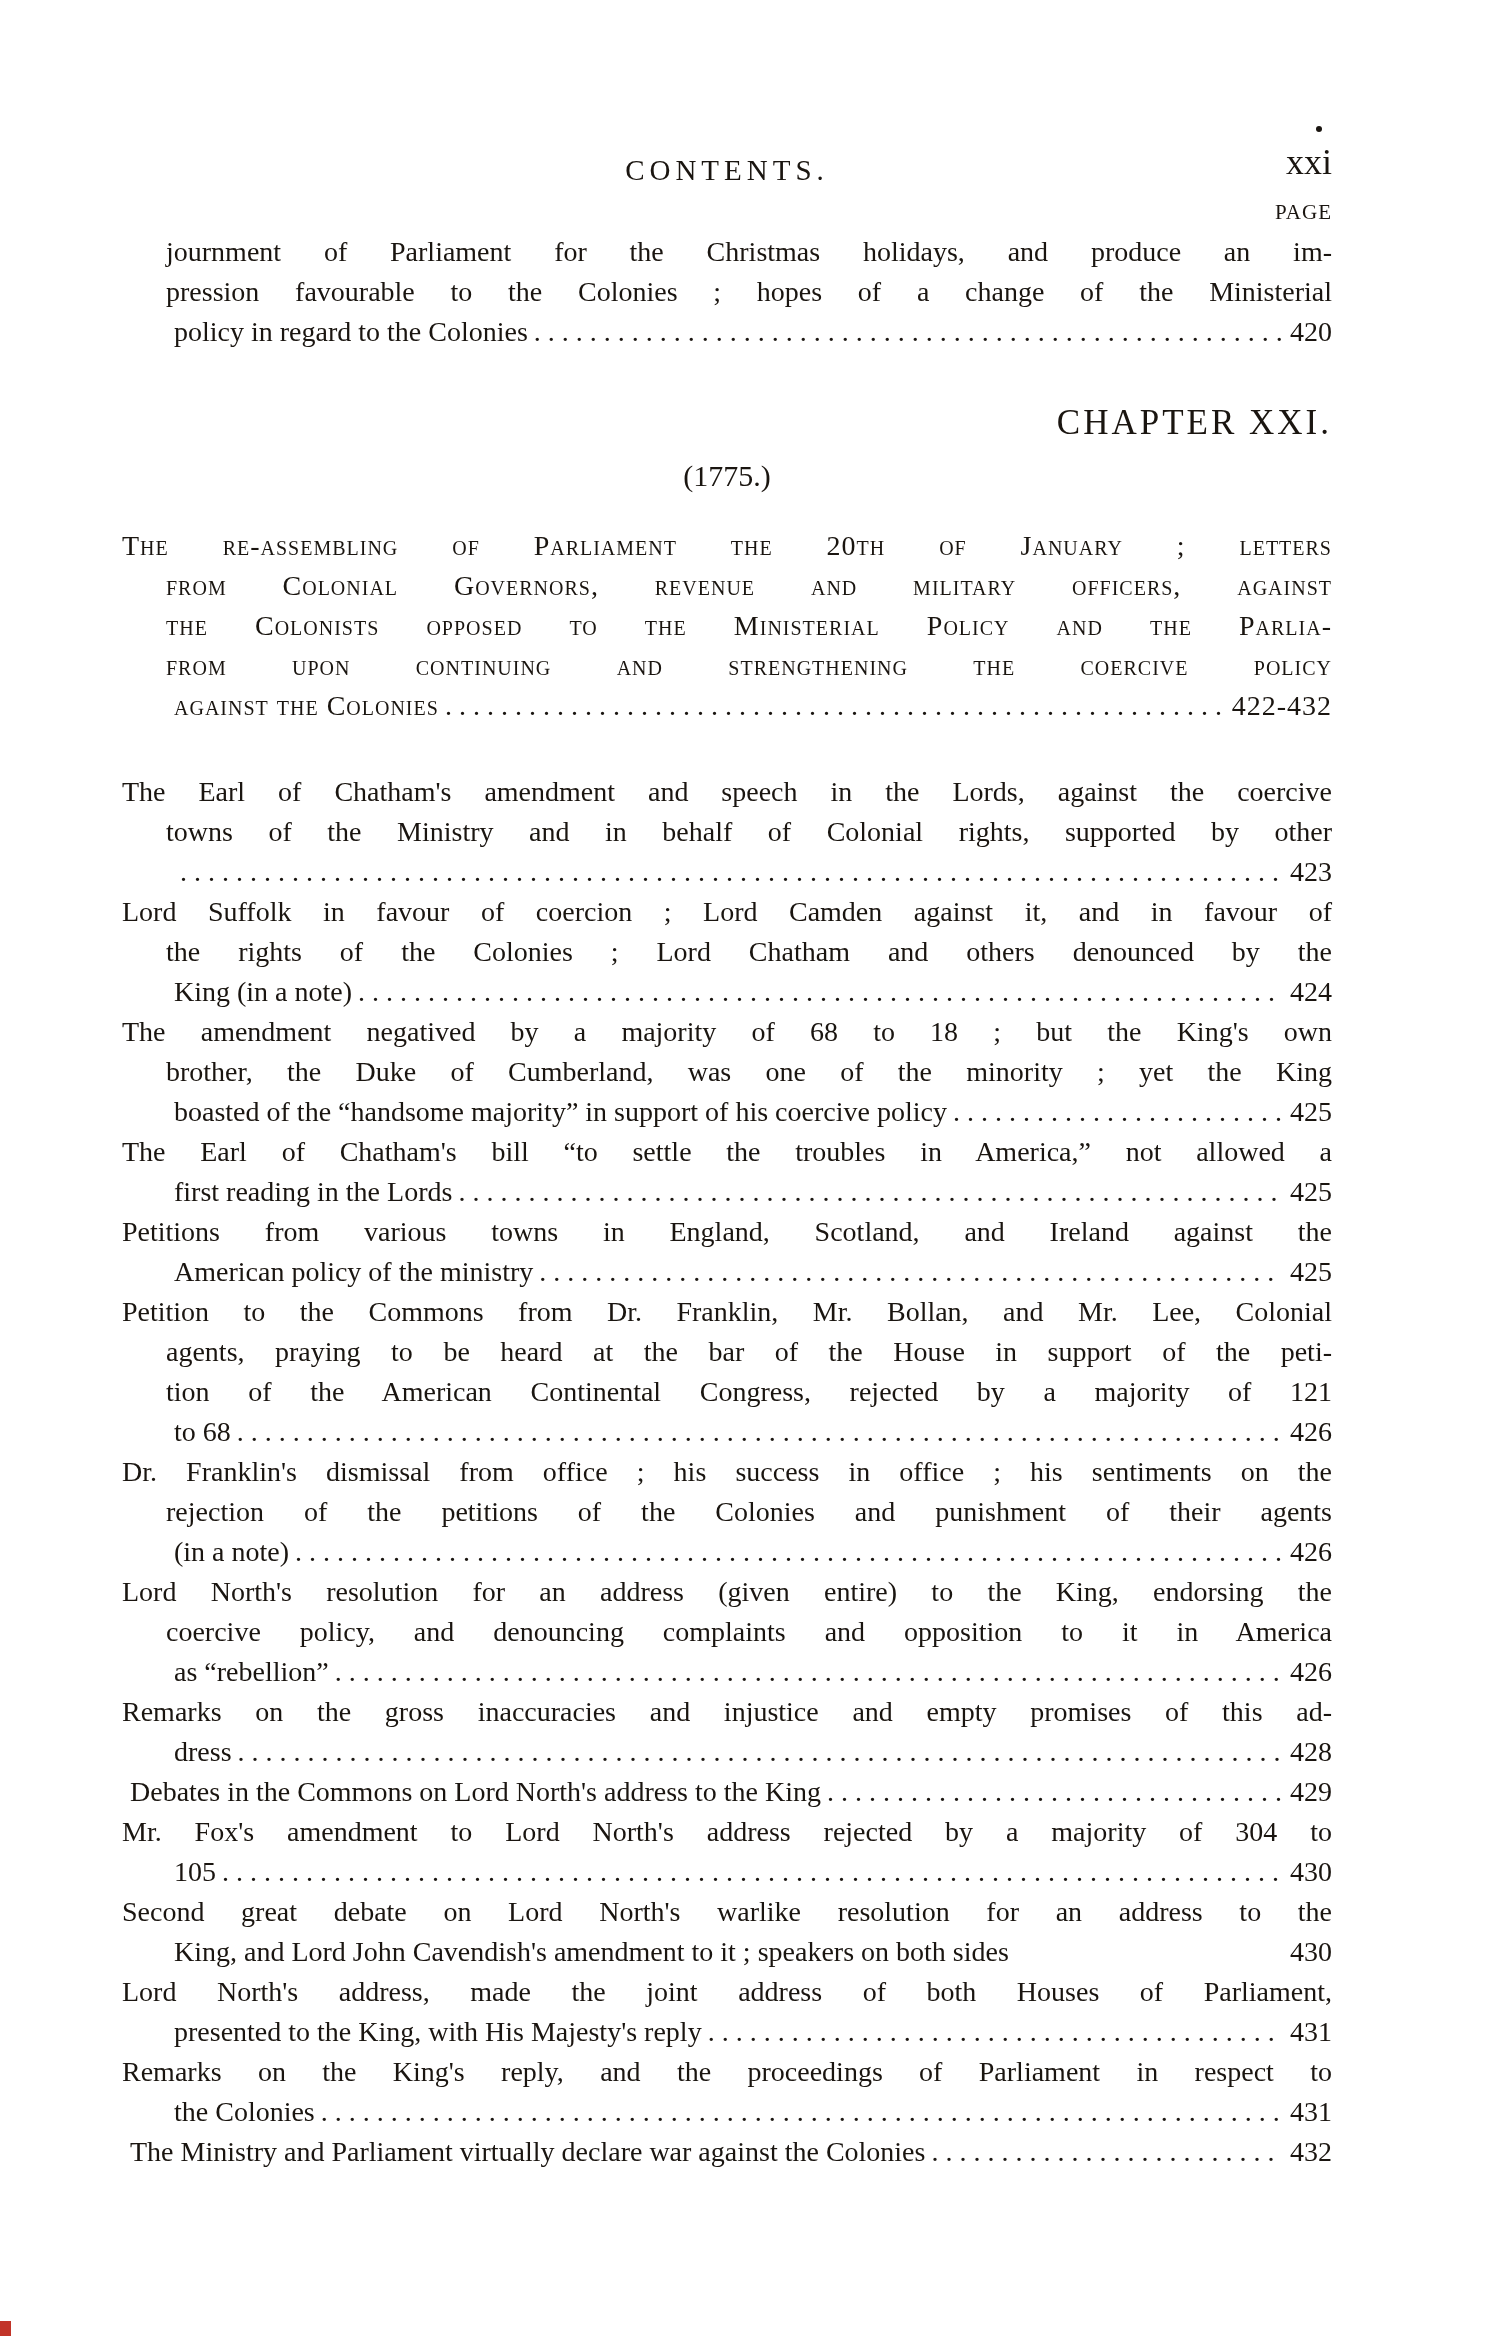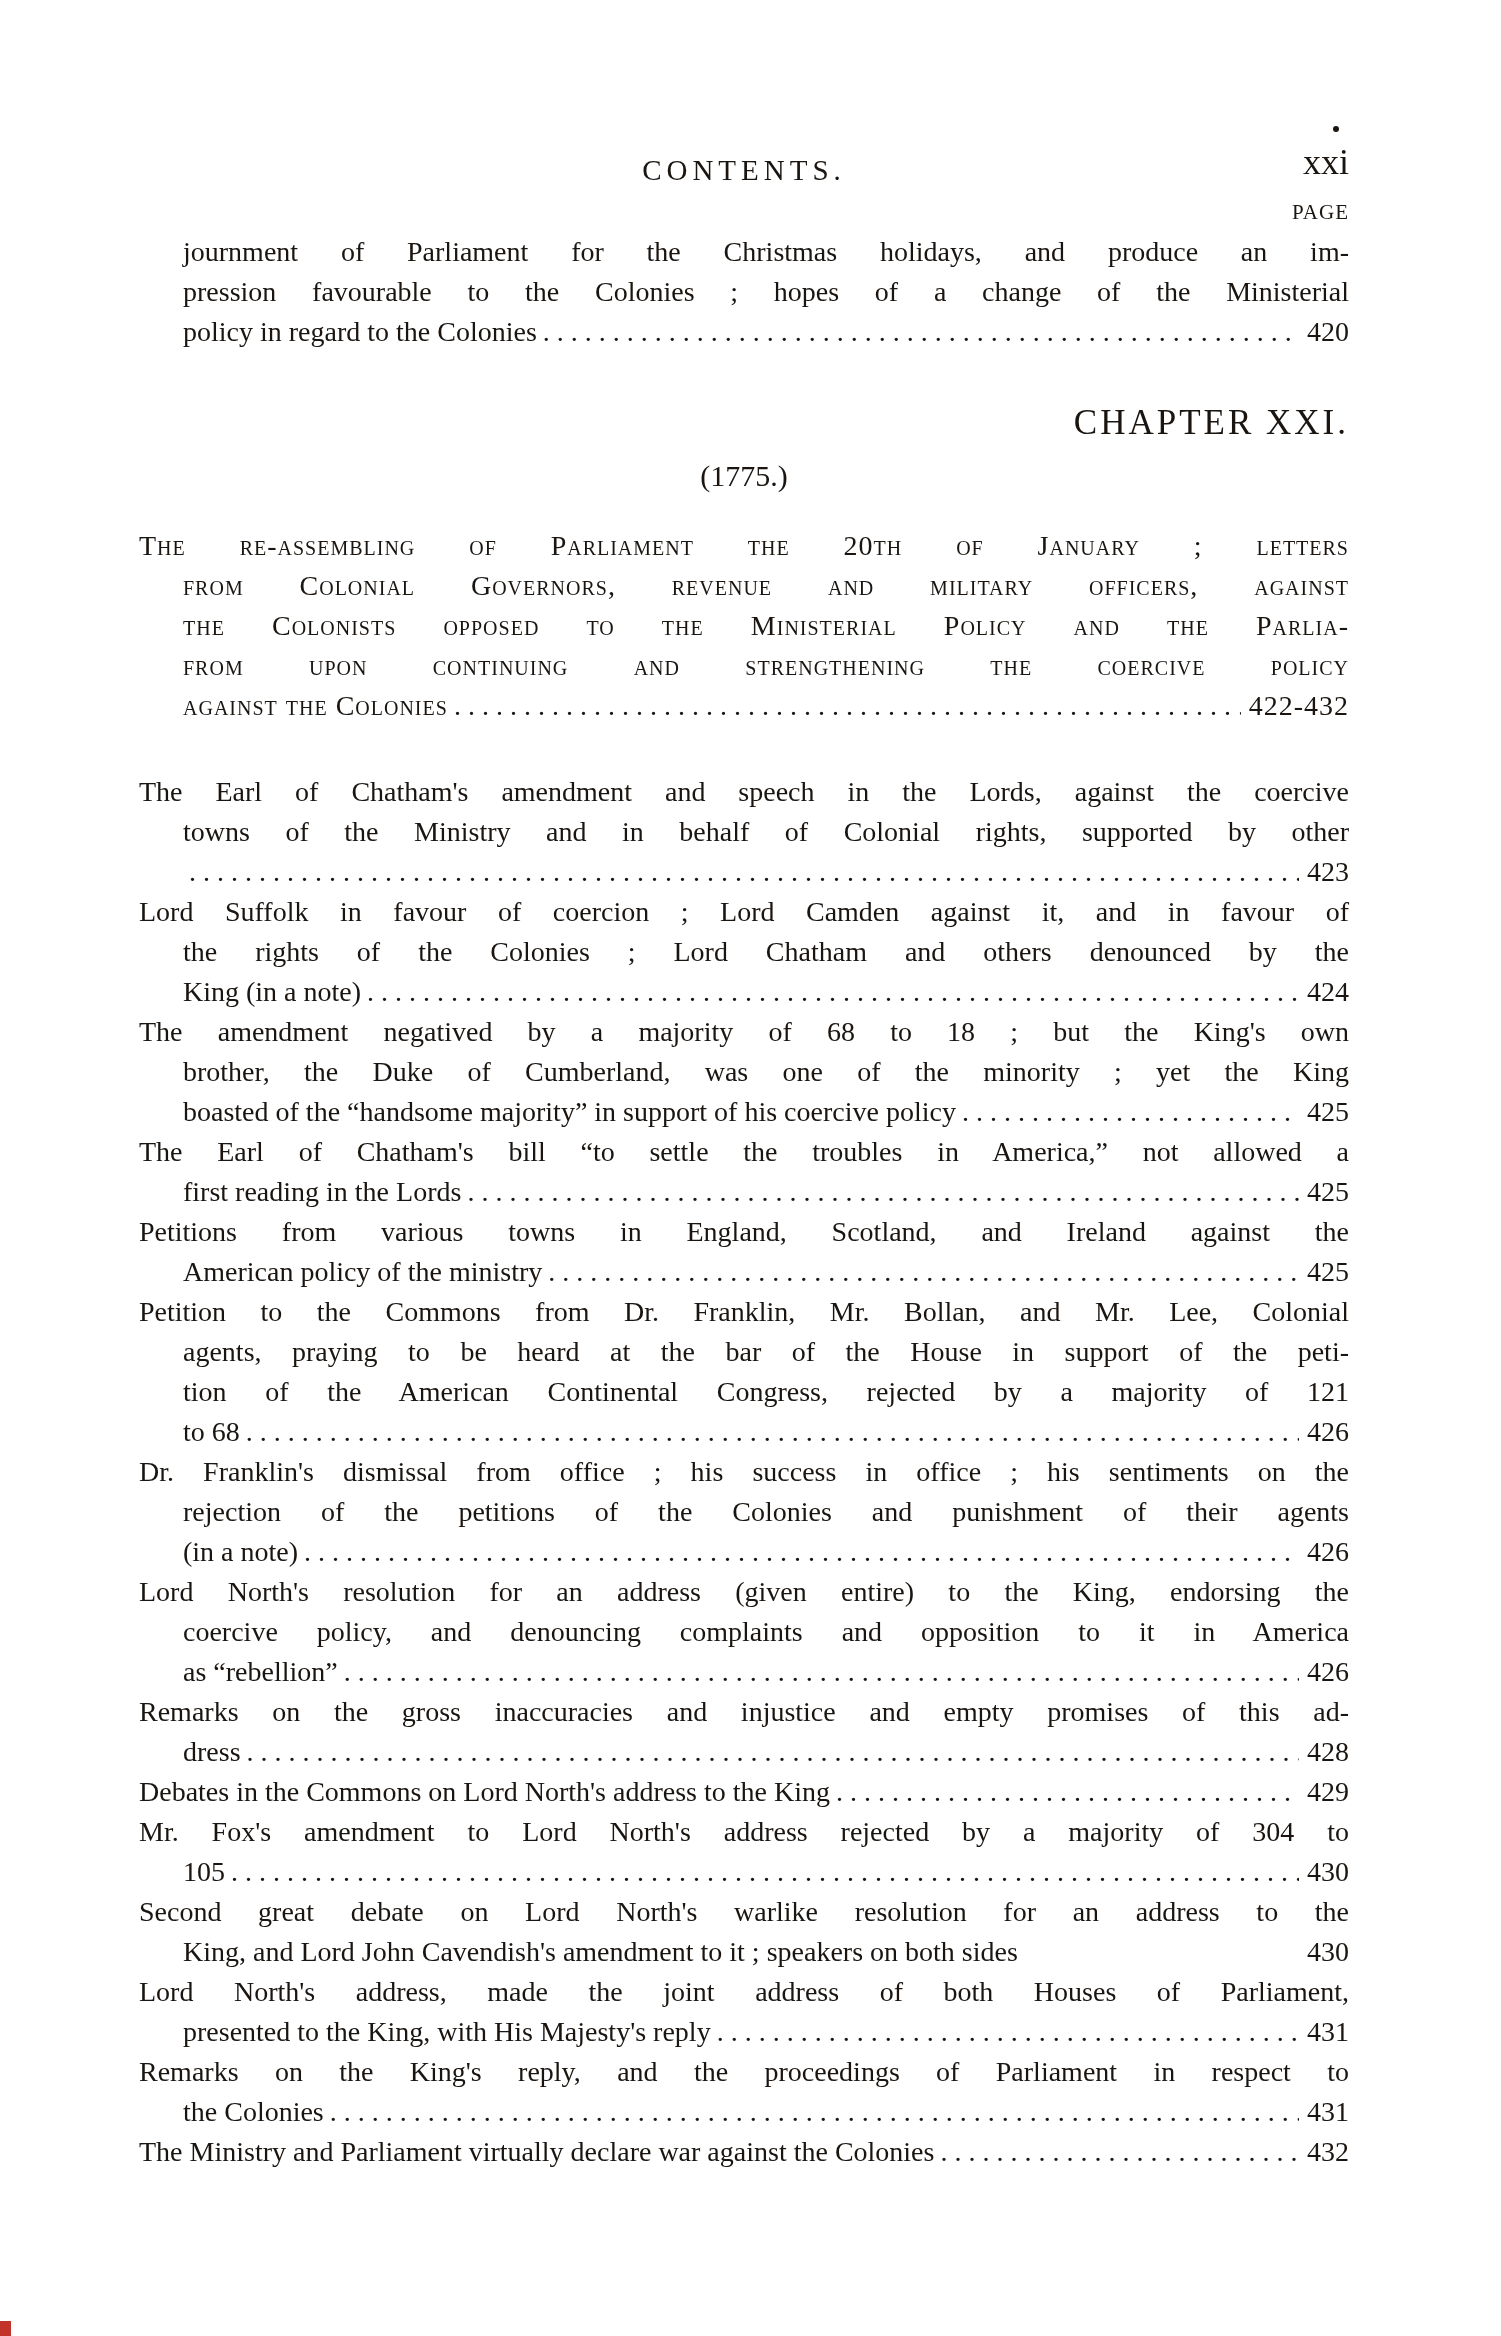--- a/index.html
+++ b/index.html
@@ -3,36 +3,36 @@
 <meta charset="utf-8">
 <style>
   html,body{margin:0;padding:0;background:#ffffff;}
   body{width:1501px;height:2336px;}
   .page{
     position:relative;width:1501px;height:2336px;overflow:hidden;
     background:#ffffff;color:#1a1510;
     font-family:"Liberation Serif","DejaVu Serif",serif;
     font-size:28px;line-height:40px;
   }
-  .content{position:absolute;left:139px;top:0;width:1210px;}
+  .content{position:absolute;left:122px;top:0;width:1210px;}
   .header-row{position:relative;margin-top:150px;height:46px;}
   .title{text-align:center;font-size:29px;letter-spacing:5px;}
   .folio{position:absolute;right:0;top:-8px;font-size:36px;line-height:40px;}
   .speck{position:absolute;right:10px;top:-16px;width:6px;height:6px;border-radius:50%;background:#1a1510;}
   .page-label{text-align:right;font-size:21px;letter-spacing:1px;line-height:24px;margin-top:4px;}
   .continued{margin-top:8px;}
   .chapter-heading{text-align:right;font-size:35px;letter-spacing:3px;margin-top:50px;line-height:42px;}
   .chapter-year{text-align:center;font-size:30px;margin-top:14px;line-height:36px;}
   .summary{margin-top:32px;}
   .smallcaps .line{font-variant:small-caps;letter-spacing:1px;}
   .entries{margin-top:46px;}
   .toc-entry{margin:0;}
   .line{text-align:justify;text-align-last:justify;}
   .line.cont{padding-left:44px;}
-  .line.last{display:flex;align-items:baseline;text-align:center;text-align-last:auto;}
+  .line.last{display:flex;align-items:baseline;text-align:center;text-align-last:auto;margin-left:8px;}
   .entry-text{flex:0 0 auto;white-space:nowrap;}
   .leader{flex:1 1 0;overflow:hidden;white-space:nowrap;letter-spacing:7px;padding-left:6px;}
   .gap{flex:1 1 0;}
   .pagenum{flex:0 0 auto;padding-left:8px;}
   .artifact-bottom-left{position:absolute;left:0;bottom:0;width:11px;height:15px;background:#c23429;}
 </style>
 </head>
 <body>
 
 <div class="page">

